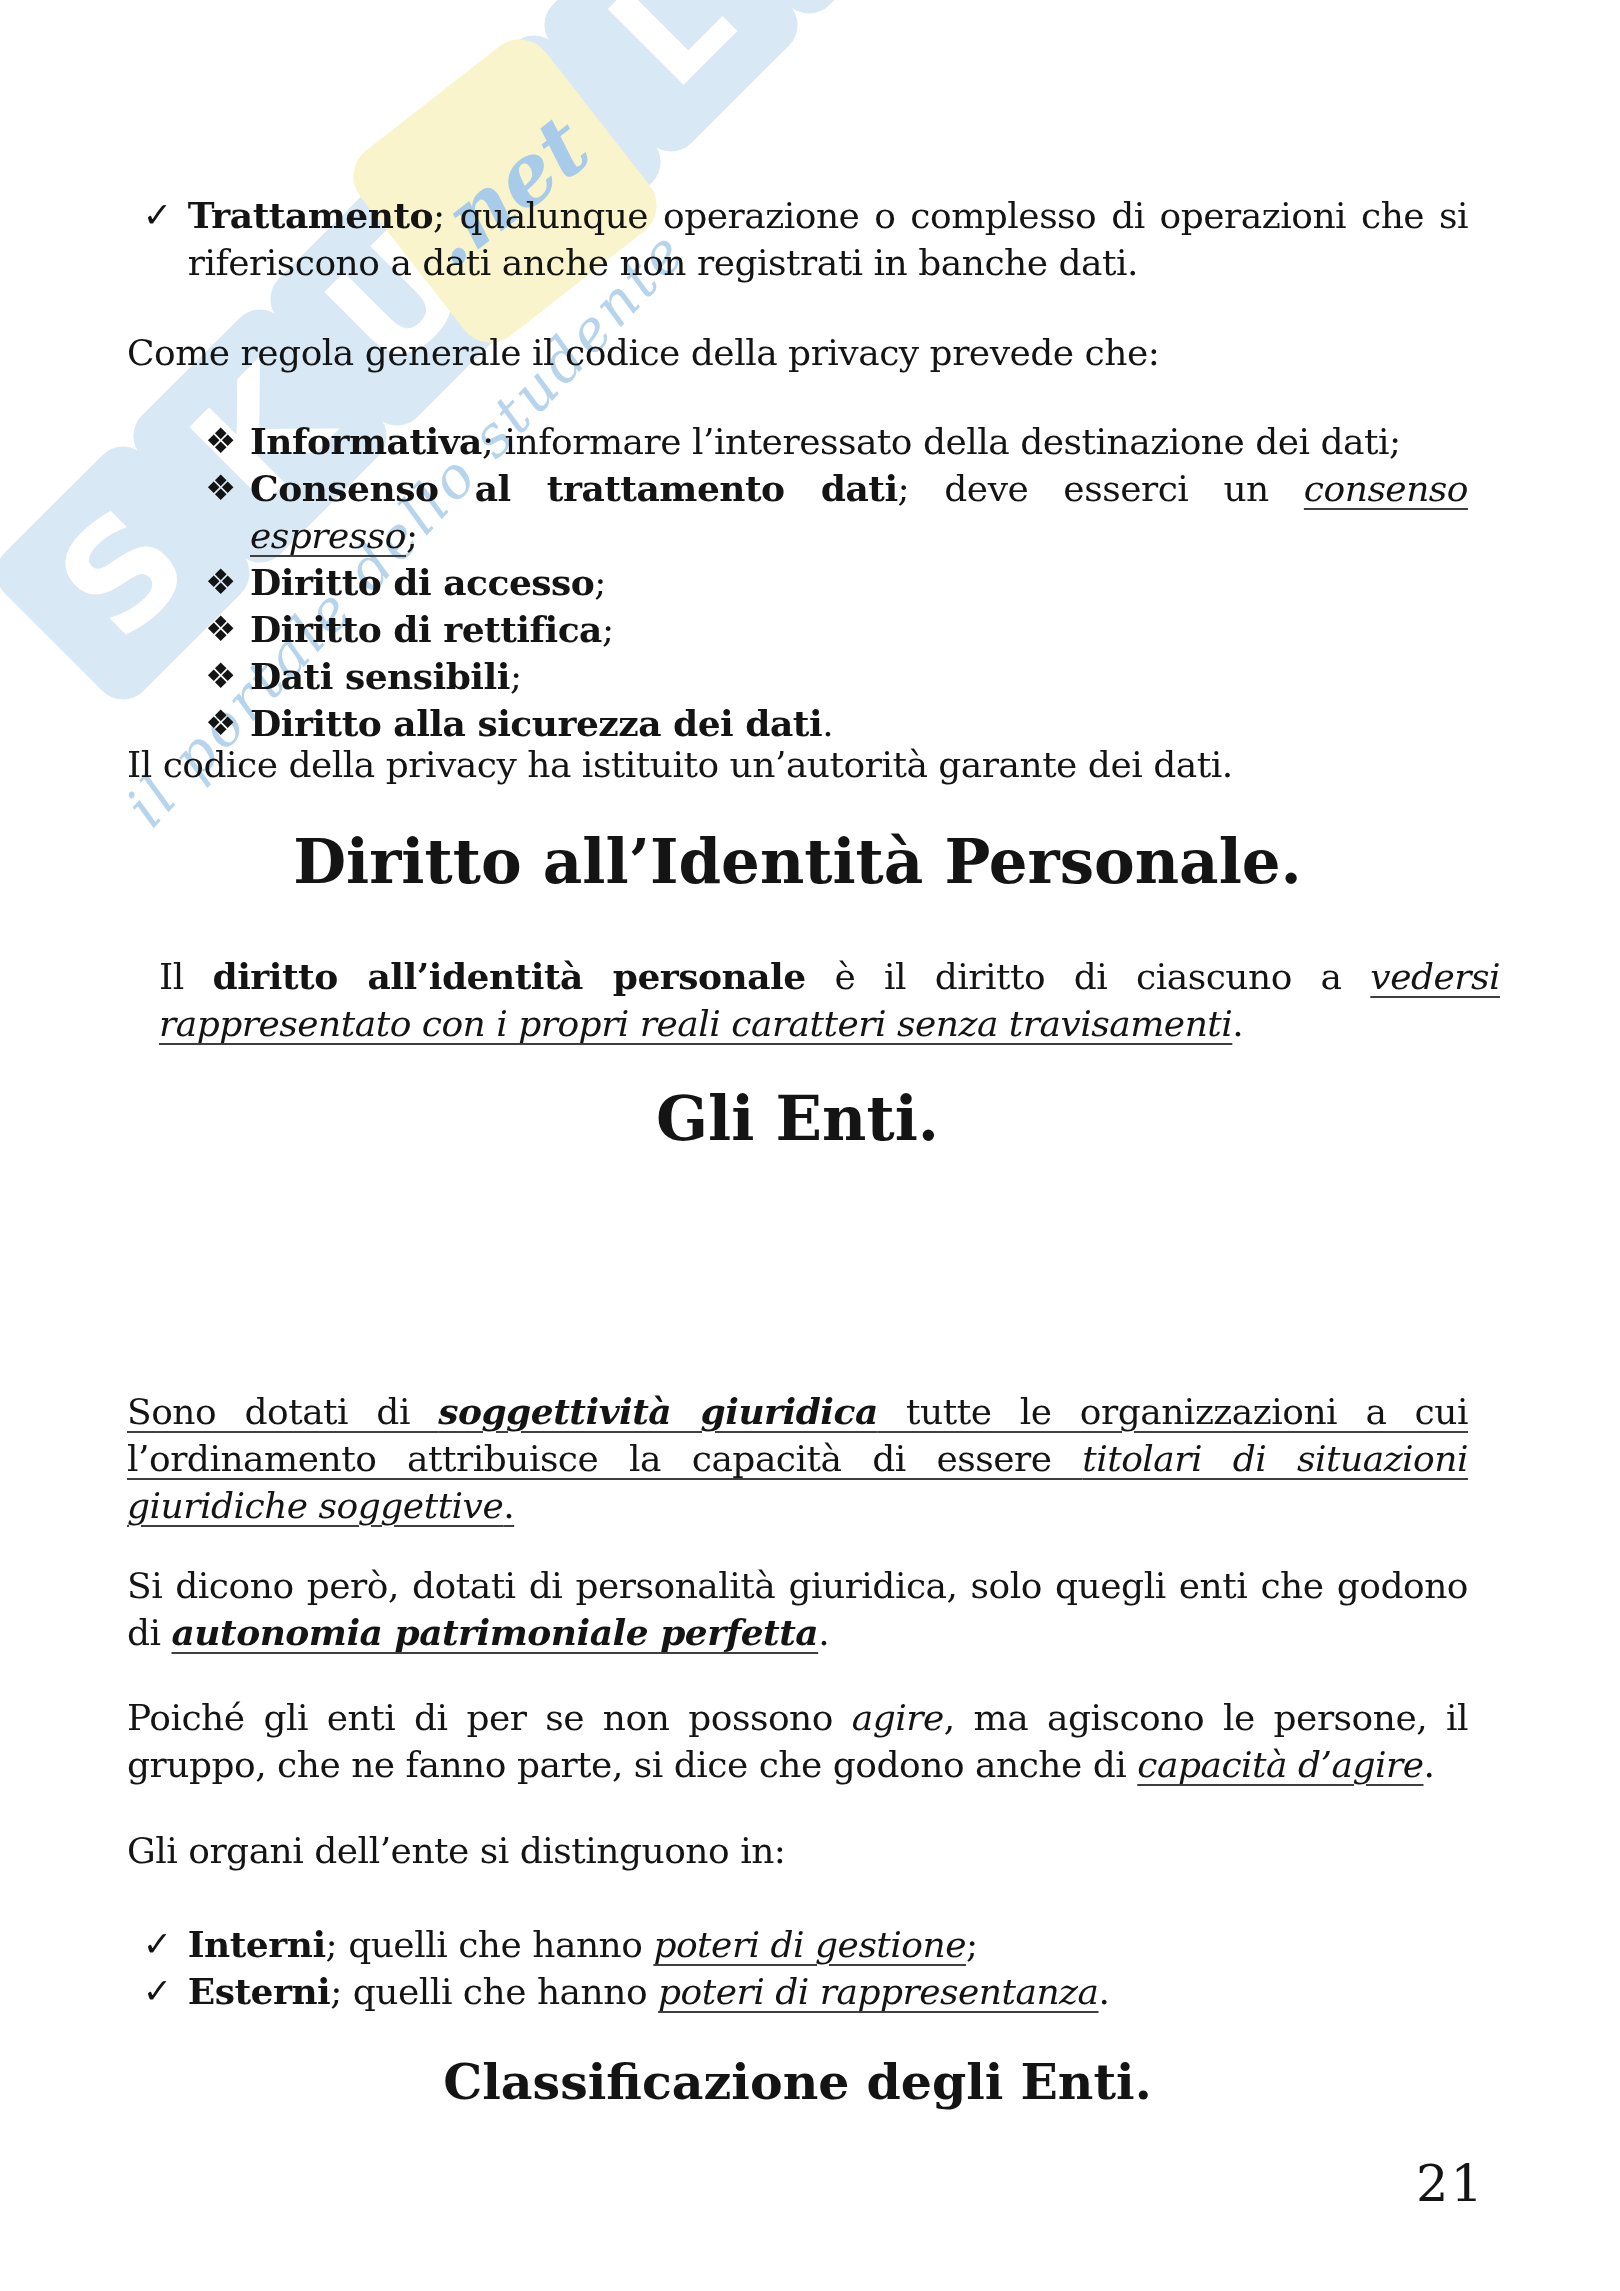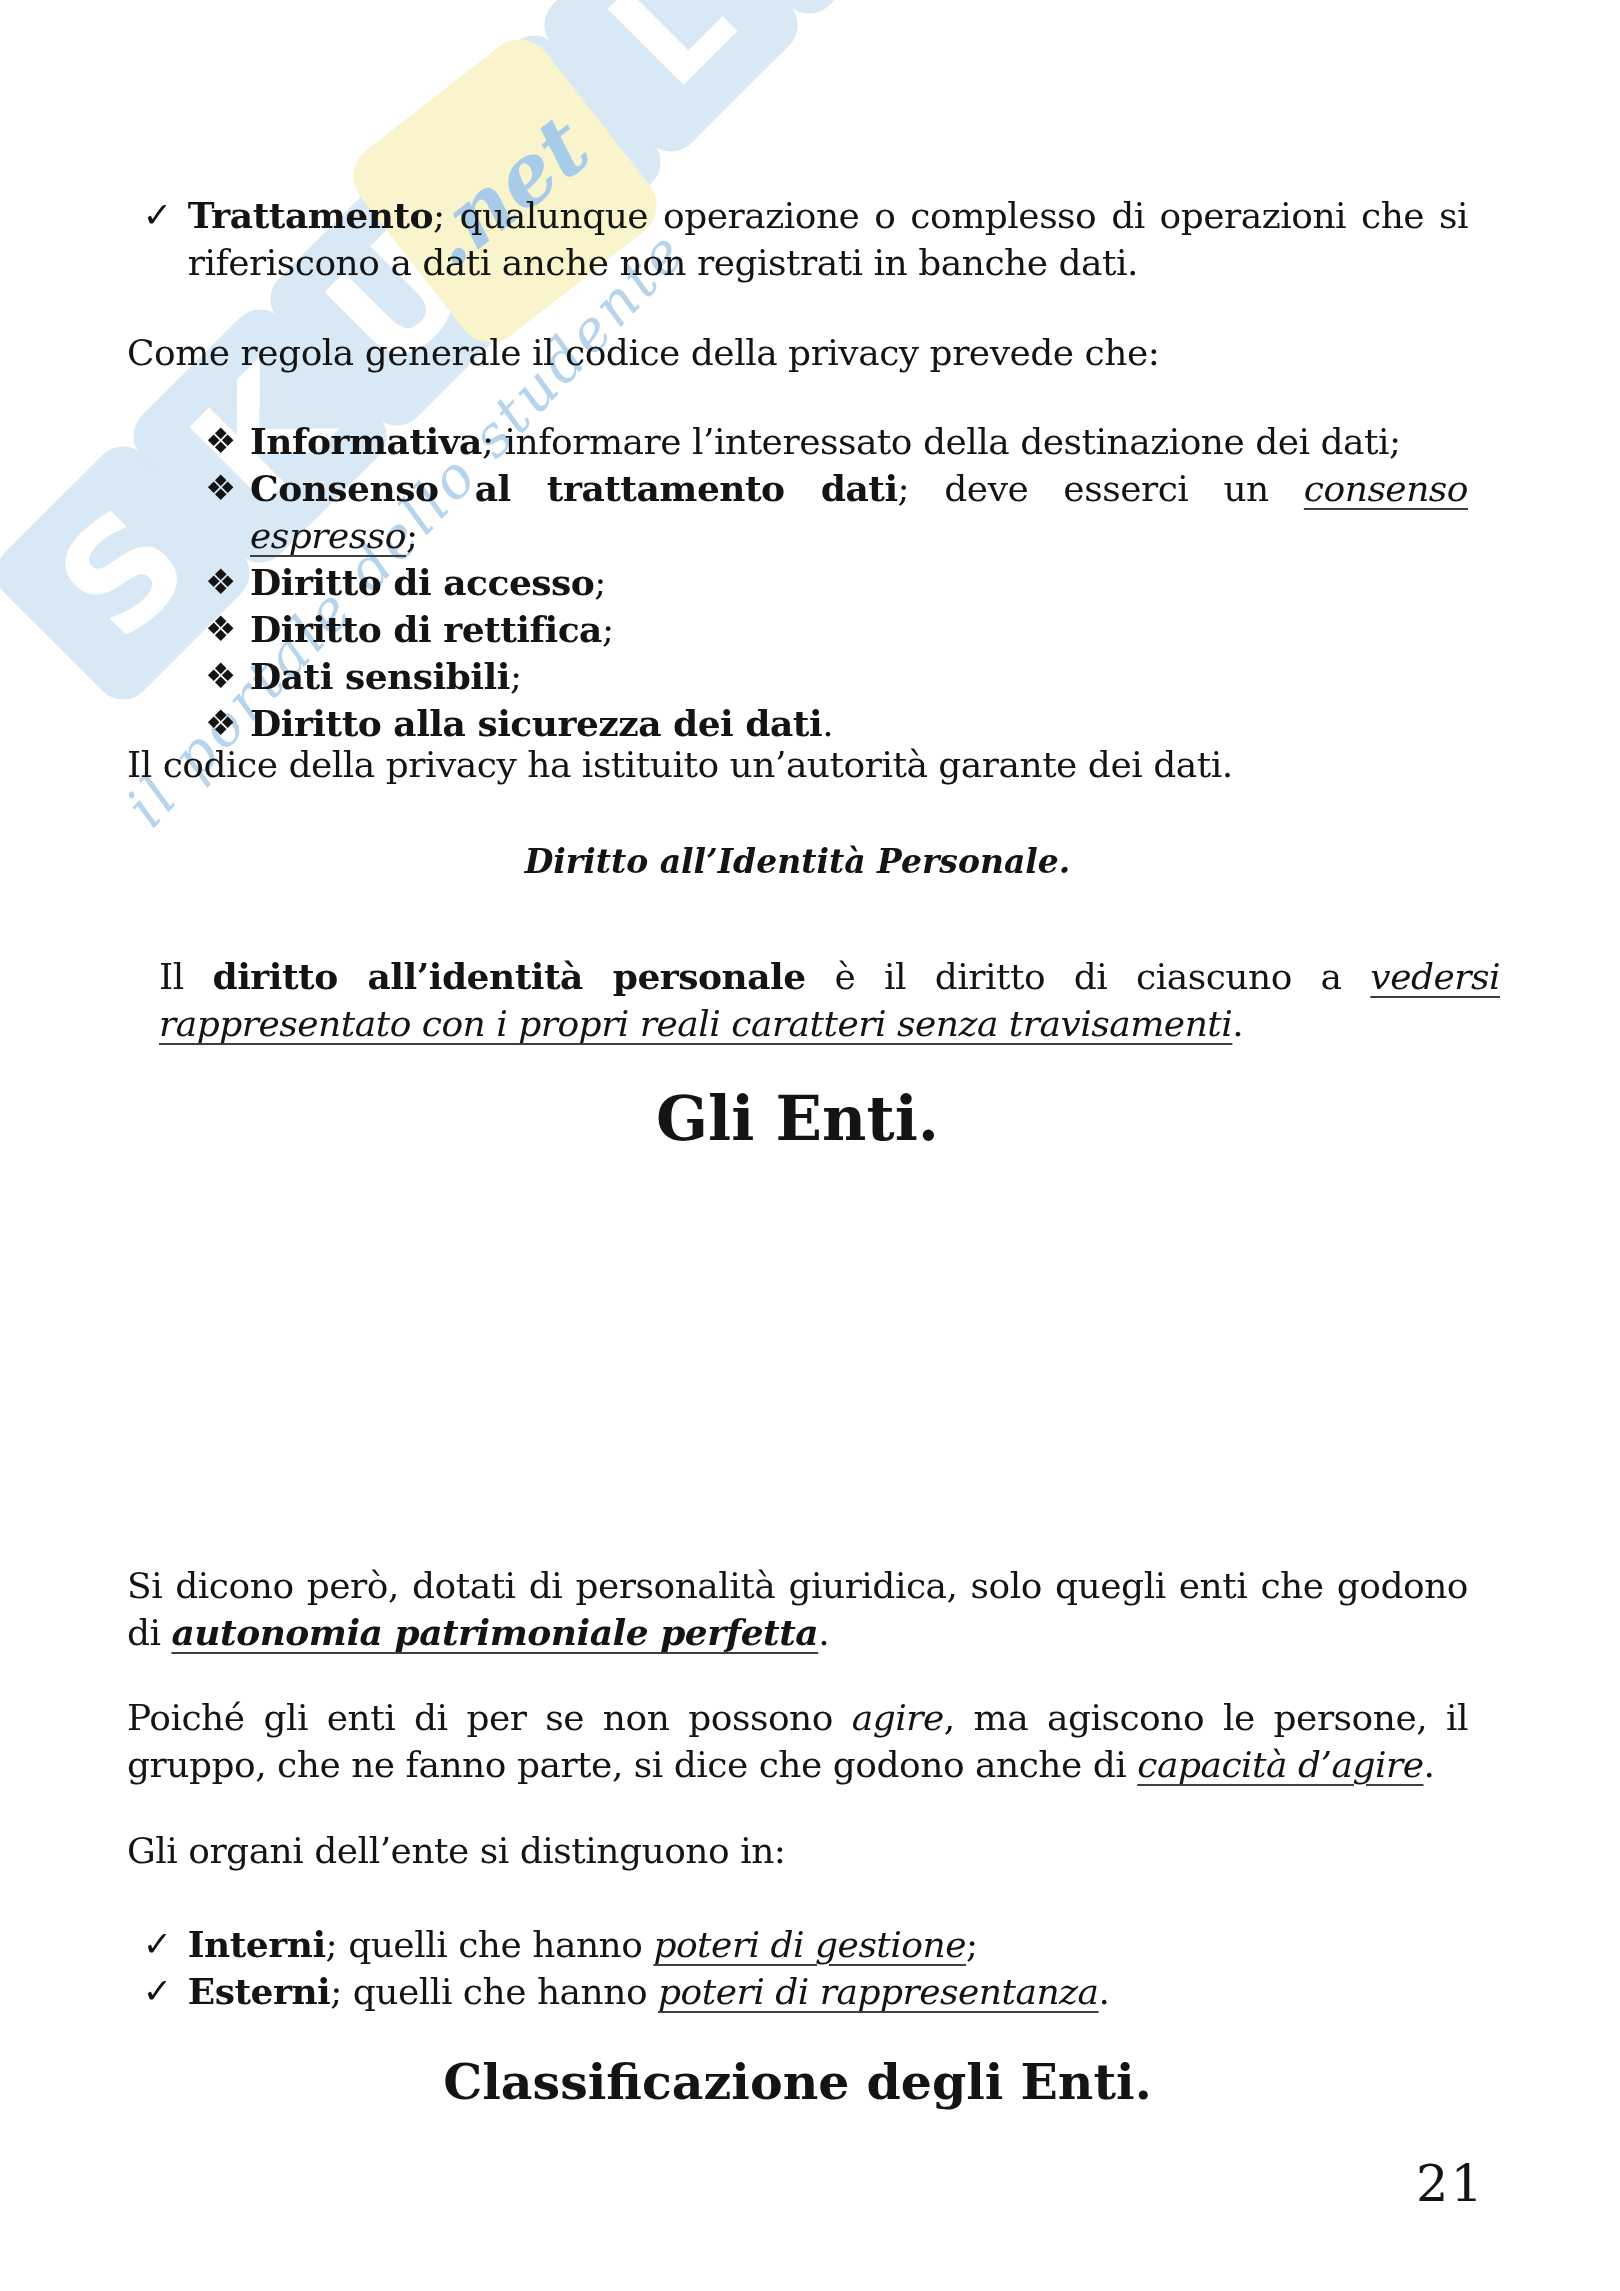--- a/index.html
+++ b/index.html
@@ -48,21 +48,21 @@
   
   .blk{position:absolute;left:127px;width:1341px;z-index:1;
        font-size:36px;line-height:47px;letter-spacing:-0.5px;text-align:justify;}
   b,.b{font-weight:bold;}
   .i{font-style:italic;}
   .u{text-decoration:underline;text-decoration-color:#3f3f3f;
      text-decoration-thickness:2px;text-underline-offset:6.9px;}
   .p-underline{text-decoration:underline;text-decoration-color:#3f3f3f;
      text-decoration-thickness:2px;text-underline-offset:6.9px;}
   .heading{font-weight:bold;text-align:center;letter-spacing:0;}
-  #h-identita{top:833px;font-size:33px;line-height:57px;font-style:italic;}
+  #h-identita{top:833px;font-size:61px;line-height:57px;}
   #h-enti{top:1084px;font-size:61px;line-height:69px;}
   #h-sogg{top:1213px;font-size:51px;line-height:63px;}
   #h-class{top:2054px;font-size:49px;line-height:57px;}
   #b-trattamento{top:192px;}
   #b-come{top:329px;}
   #b-privacy-list{top:418px;}
   #b-codice{top:741px;}
   #b-identita{top:953px;margin-left:32px;}
   #b-sono{top:1388px;}
   #b-sidicono{top:1562px;}
@@ -153,20 +153,21 @@
 
   <div class="blk" id="b-codice">Il codice della privacy ha istituito un’autorità garante dei dati.</div>
 
   <div class="blk heading" id="h-identita">Diritto all’Identità Personale.</div>
 
   <div class="blk" id="b-identita"><span>Il </span><b>diritto all’identità personale</b><span> è il diritto di ciascuno a </span><span class="i u">vedersi rappresentato con i propri reali caratteri senza travisamenti</span><span>.</span></div>
 
   <div class="blk heading" id="h-enti">Gli Enti.</div>
 
 
+  <div class="blk p-underline" id="b-sono"><span>Sono dotati di </span><span class="b i">soggettività giuridica</span><span> tutte le organizzazioni a cui l’ordinamento attribuisce la capacità di essere </span><span class="i">titolari di situazioni giuridiche soggettive</span><span>.</span></div>
 
   <div class="blk" id="b-sidicono"><span>Si dicono però, dotati di personalità giuridica, solo quegli enti che godono di </span><span class="b i u">autonomia patrimoniale perfetta</span><span>.</span></div>
 
   <div class="blk" id="b-poiche"><span>Poiché gli enti di per se non possono </span><span class="i">agire</span><span>, ma agiscono le persone, il gruppo, che ne fanno parte, si dice che godono anche di </span><span class="i u">capacità d’agire</span><span>.</span></div>
 
   <div class="blk" id="b-organi">Gli organi dell’ente si distinguono in:</div>
 
   <div class="blk" id="b-organ-list">
     <ul class="plain">
       <li class="row">

